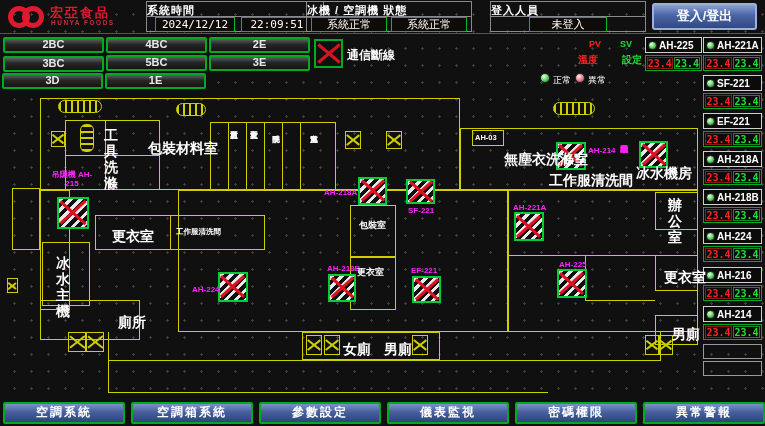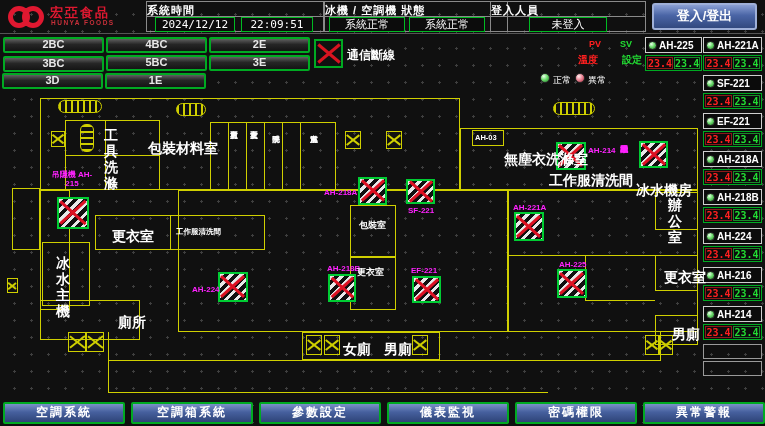--- a/index.html
+++ b/index.html
@@ -57,21 +57,21 @@
 
   
   .unit-name {
     position:absolute; height:16px; border:1px solid #cfcfcf; background:#0b0b0b;
     display:flex; align-items:center; gap:2px; padding-left:2px;
     font-size:10px; font-weight:bold; color:#fff; white-space:nowrap;
   }
   .unit-name .lamp { width:9px; height:9px; flex:0 0 auto; }
   .unit-vals {
     position:absolute; height:16px; border:1px solid #00aa22; background:#0b0b0b;
-    display:flex; gap:1px; padding:1px;
+    display:flex; gap:1px; padding:1px;justify-content:flex-end;
   }
   .val {
     flex:1; font-family:"DejaVu Sans Mono", monospace; font-weight:bold; font-size:10px;
     text-align:center; line-height:11px;
   }
   .val.pv { color:#ff2020; border:1px solid #8a1a1a; }
   .val.sv { color:#22dd33; border:1px solid #1a8a2a; }
   .empty-box { position:absolute; width:59px; height:15px; border:1px solid #9a9a9a; background:transparent; }
 
   
@@ -121,21 +121,21 @@
     <div class="logo-title">宏亞食品</div>
     <div class="logo-sub">HUNYA FOODS</div>
 
     <div class="hdr-sec" style="left:146px;width:178px;">
       <div class="hdr-label">系統時間</div>
       <div class="divider"></div>
       <div class="gbox" style="left:8px;top:15px;width:80px;">2024/12/12</div>
       <div class="gbox" style="left:94px;top:15px;width:72px;">22:09:51</div>
     </div>
 
-    <div class="hdr-sec" style="left:324px;width:184px;">
+    <div class="hdr-sec" style="left:306px;width:166px;">
       <div class="hdr-label">冰機 / 空調機 狀態</div>
       <div class="divider"></div>
       <div class="gbox" style="left:4px;top:15px;width:76px;font-family:'Liberation Sans',sans-serif;">系統正常</div>
       <div class="gbox" style="left:84px;top:15px;width:76px;font-family:'Liberation Sans',sans-serif;">系統正常</div>
     </div>
 
     <div class="hdr-sec" style="left:490px;width:156px;">
       <div class="hdr-label">登入人員</div>
       <div class="divider"></div>
       <div class="gbox" style="left:38px;top:15px;width:78px;font-family:'Liberation Sans',sans-serif;">未登入</div>
@@ -328,21 +328,21 @@
   <div class="mlabel" style="left:588px;top:146px;">AH-214</div>
 
   <div class="ahu" style="left:639px;top:141px;width:29px;height:27px;"></div>
   <div class="mlabel vert" style="left:619px;top:138px;height:52px;">吊隱冰水機</div>
 
   <div class="rlabel wrap" style="left:104px;top:127px;width:20px;">工具洗滌</div>
   <div class="rlabel" style="left:148px;top:140px;">包裝材料室</div>
   <div class="rlabel" style="left:475px;top:134px;font-size:7.5px;">AH-03</div>
   <div class="rlabel" style="left:504px;top:151px;">無塵衣洗滌室</div>
   <div class="rlabel" style="left:549px;top:172px;">工作服清洗間</div>
-  <div class="rlabel" style="left:636px;top:182px;">冰水機房</div>
+  <div class="rlabel" style="left:636px;top:165px;">冰水機房</div>
   <div class="rlabel" style="left:359px;top:220px;font-size:9px;">包裝室</div>
   <div class="rlabel" style="left:357px;top:267px;font-size:9px;">更衣室</div>
   <div class="rlabel" style="left:112px;top:228px;">更衣室</div>
   <div class="rlabel" style="left:176px;top:228px;font-size:7.5px;">工作服清洗間</div>
   <div class="rlabel wrap" style="left:56px;top:255px;width:18px;">冰水主機</div>
   <div class="rlabel" style="left:118px;top:314px;">廁所</div>
   <div class="rlabel" style="left:343px;top:341px;">女廁</div>
   <div class="rlabel" style="left:384px;top:341px;">男廁</div>
   <div class="rlabel wrap" style="left:668px;top:197px;width:18px;">辦公室</div>
   <div class="rlabel" style="left:664px;top:269px;">更衣室</div>

